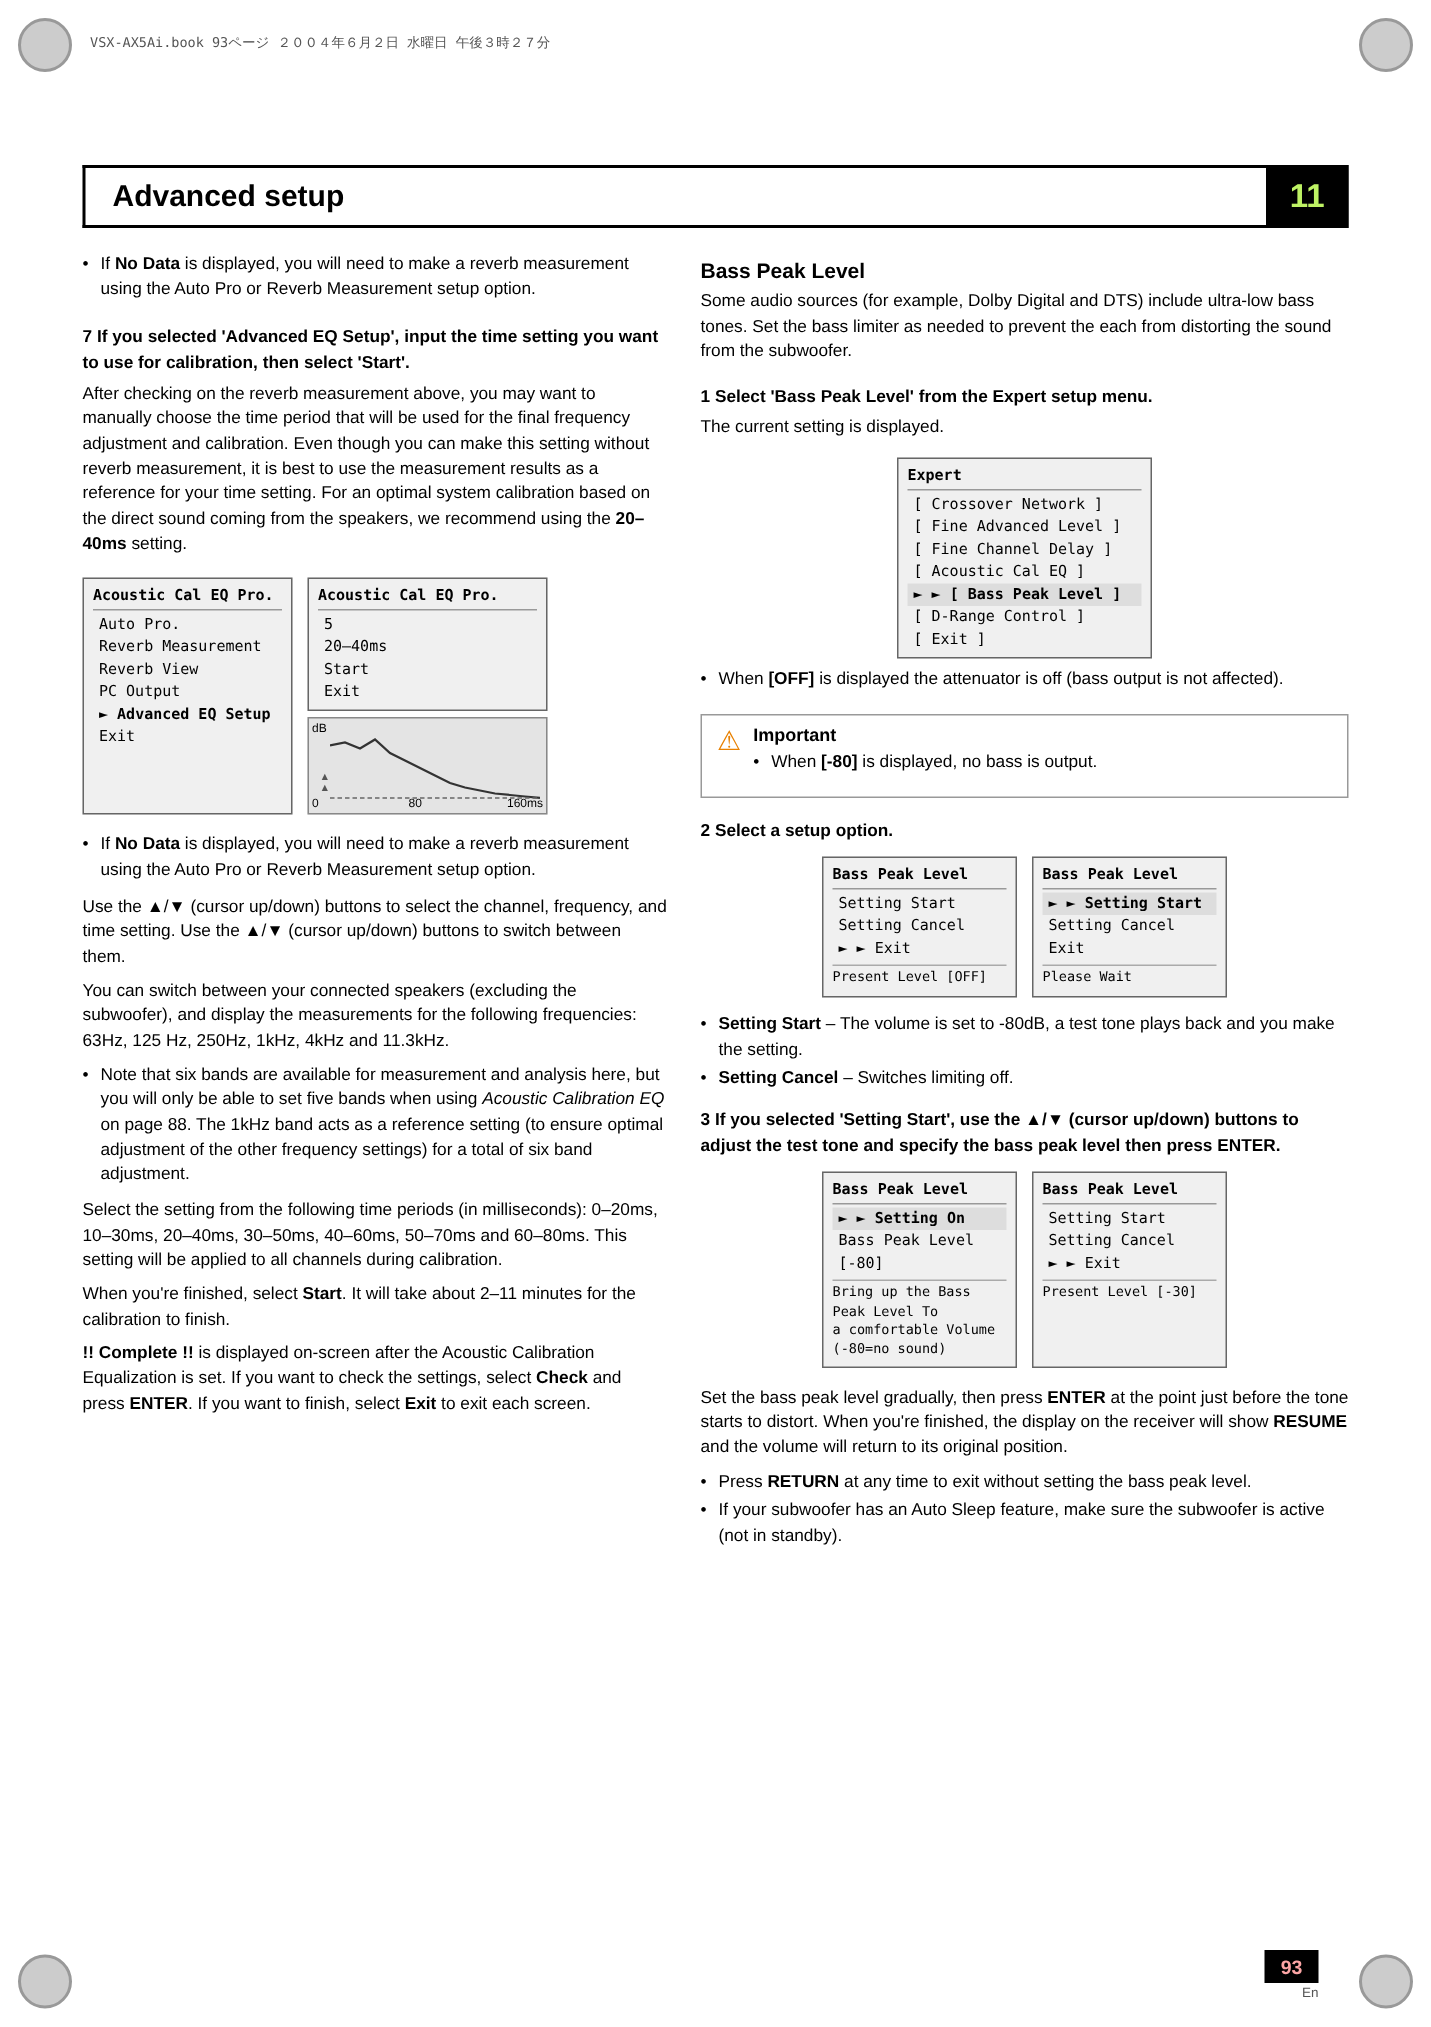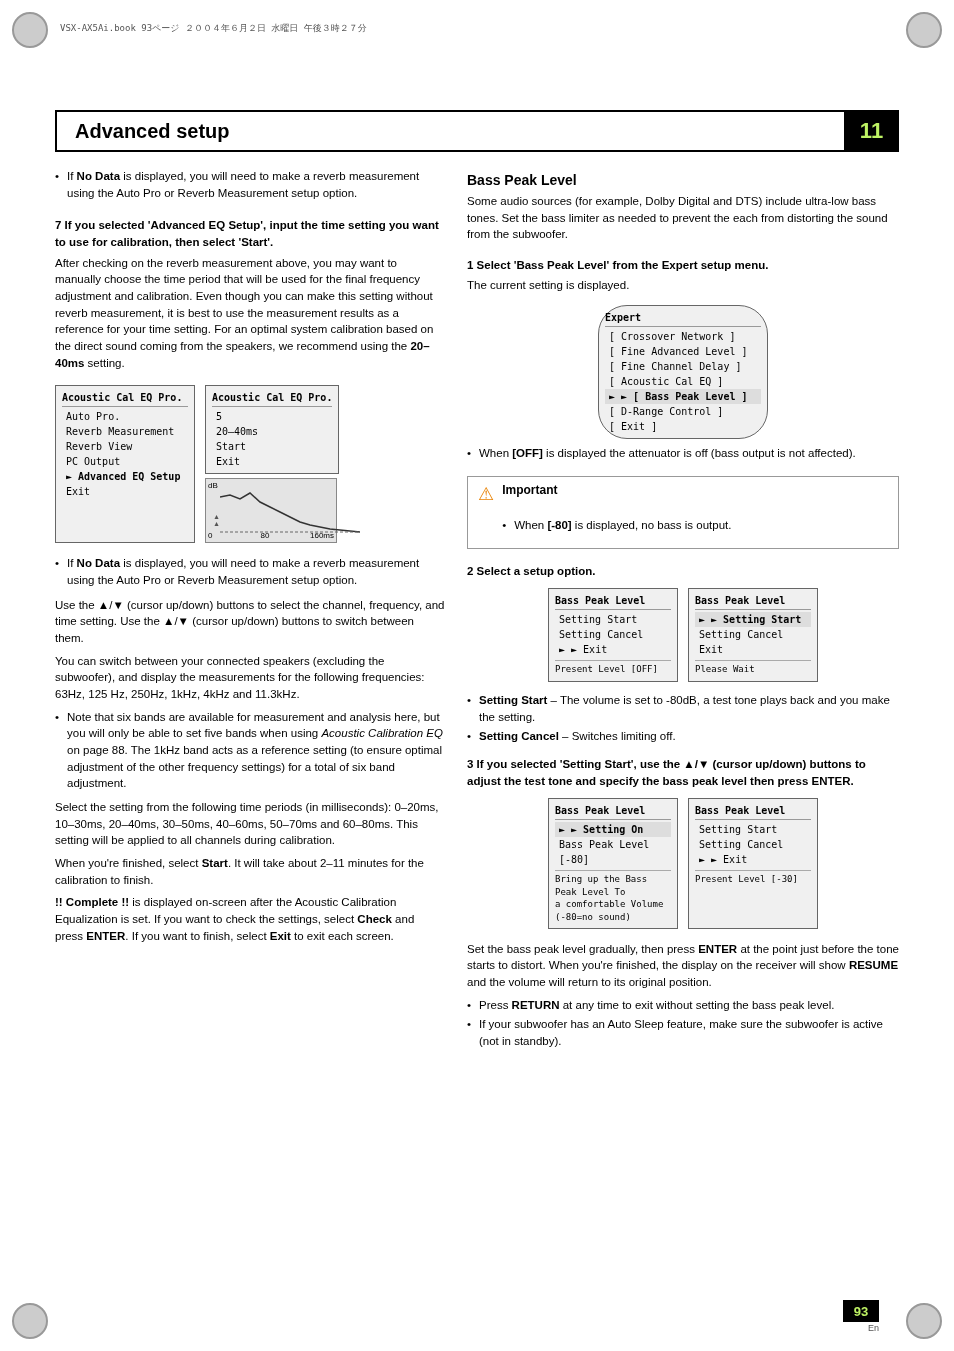--- a/index.html
+++ b/index.html
@@ -175,21 +175,21 @@
       color: #e88000;
       line-height: 1;
       margin-top: 2px;
     }
     .important-content {
       flex: 1;
     }
     .important-title {
       font-weight: bold;
       font-size: 12px;
-      margin-bottom: 20px;
+      margin-bottom: 3px;
     }
 
     
     .section-heading {
       font-size: 14px;
       font-weight: bold;
       margin-bottom: 5px;
       margin-top: 4px;
     }
 
@@ -216,21 +216,21 @@
     .page-footer {
       position: absolute;
       bottom: 18px;
       right: 75px;
       display: flex;
       flex-direction: column;
       align-items: flex-end;
     }
     .page-num {
       background: #000;
-      color: #bef264;
+      color: #fca5a5;
       font-size: 13px;
       font-weight: bold;
       width: 36px;
       height: 22px;
       display: flex;
       align-items: center;
       justify-content: center;
     }
     .page-lang {
       font-size: 9px;
@@ -305,21 +305,21 @@
 
       <div style="display:flex; flex-direction:column;">
         <div class="screen-box" style="min-width:120px;">
           <div class="screen-title">Acoustic Cal EQ Pro.</div>
           <div class="screen-item">5</div>
           <div class="screen-item">20–40ms</div>
           <div class="screen-item">Start</div>
           <div class="screen-item">Exit</div>
         </div>
 
-        <div class="graph-area" style="width:132px; height:65px; margin-top:4px; position:relative; border:1px solid #888; background:#e4e4e4;">
+        <div class="graph-area" style="width:160px; height:65px; margin-top:4px; position:relative; border:1px solid #888; background:#e4e4e4;">
           <span style="position:absolute;left:2px;top:2px;font-size:8px;">dB</span>
           <span style="position:absolute;bottom:2px;left:2px;font-size:8px;">0</span>
           <span style="position:absolute;bottom:2px;left:42%;font-size:8px;">80</span>
           <span style="position:absolute;bottom:2px;right:2px;font-size:8px;">160ms</span>
 
           <svg style="position:absolute;top:8px;left:14px;width:140px;height:50px;" viewBox="0 0 140 50">
             <polyline points="0,10 10,8 20,12 30,6 40,15 50,20 60,25 70,30 80,35 90,38 100,40 110,42 120,43 130,44 140,45" fill="none" stroke="#333" stroke-width="1.5"></polyline>
             <line x1="0" y1="45" x2="140" y2="45" stroke="#666" stroke-width="1" stroke-dasharray="3,2"></line>
           </svg>
           <div style="position:absolute;left:0;top:0;bottom:0;width:14px;display:flex;flex-direction:column;justify-content:flex-end;padding-bottom:14px;">
@@ -362,21 +362,21 @@
   <div class="right-col">
 
     <div class="section-heading">Bass Peak Level</div>
 
     <div class="body-text">Some audio sources (for example, Dolby Digital and DTS) include ultra-low bass tones. Set the bass limiter as needed to prevent the each from distorting the sound from the subwoofer.</div>
 
     <div class="step-num-heading">1  Select 'Bass Peak Level' from the Expert setup menu.</div>
     <div class="body-text">The current setting is displayed.</div>
 
     <div style="display:flex; justify-content:center; margin: 6px 0;">
-      <div class="screen-box" style="min-width:170px;border-radius:29px;">
+      <div class="screen-box" style="min-width:170px;">
         <div class="screen-title">Expert</div>
         <div class="screen-item">[ Crossover Network ]</div>
         <div class="screen-item">[ Fine Advanced Level ]</div>
         <div class="screen-item">[ Fine Channel Delay ]</div>
         <div class="screen-item">[ Acoustic Cal EQ ]</div>
         <div class="screen-item active" style="font-weight:bold; background:#ddd;">► [ Bass Peak Level ]</div>
         <div class="screen-item">[ D-Range Control ]</div>
         <div class="screen-item">[ Exit ]</div>
       </div>
     </div>

